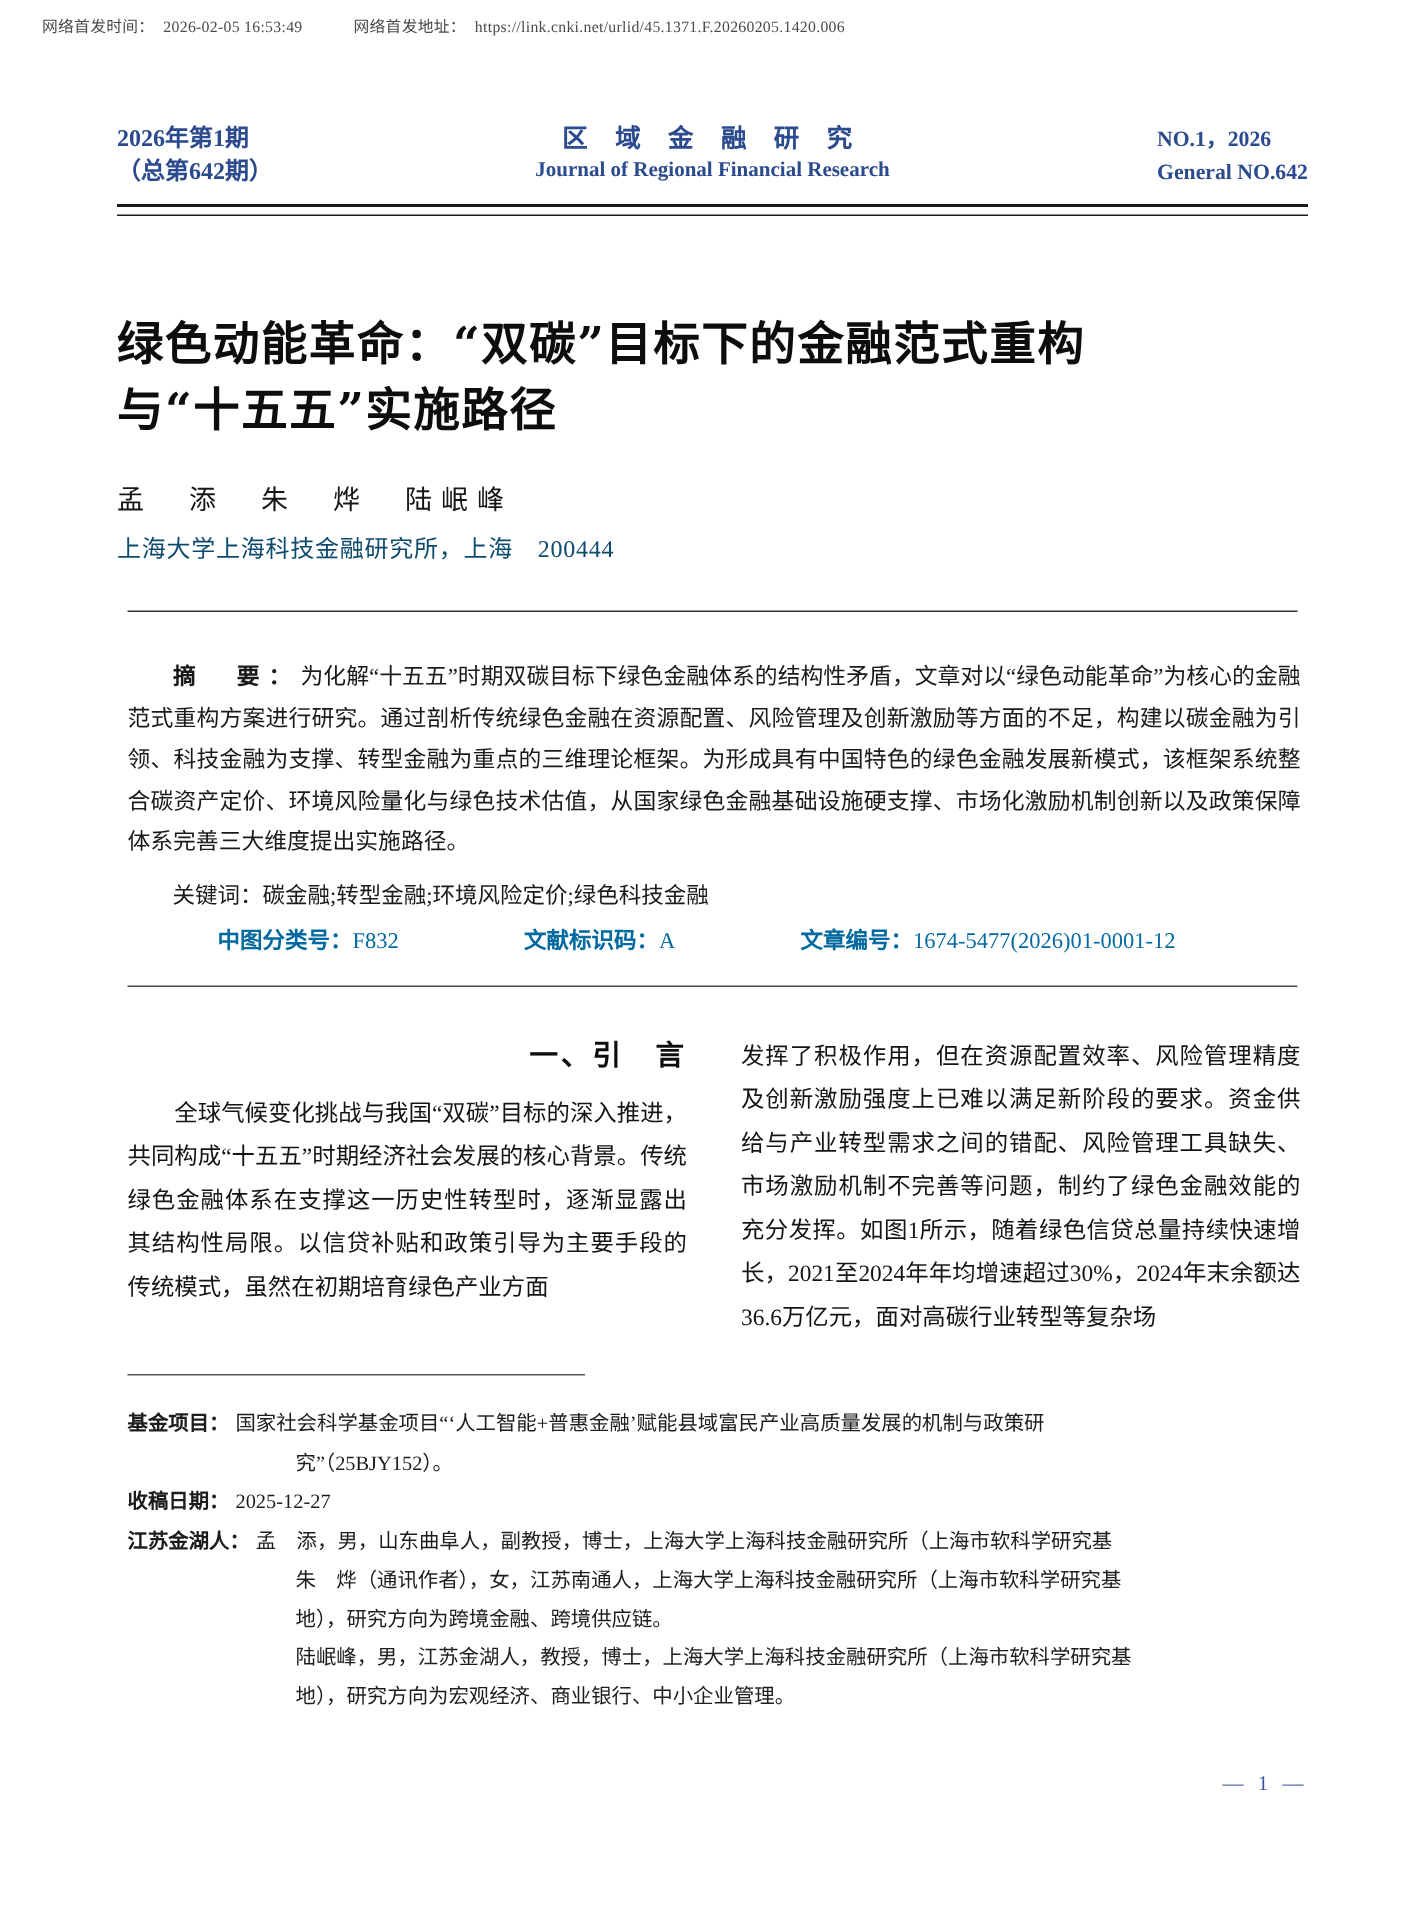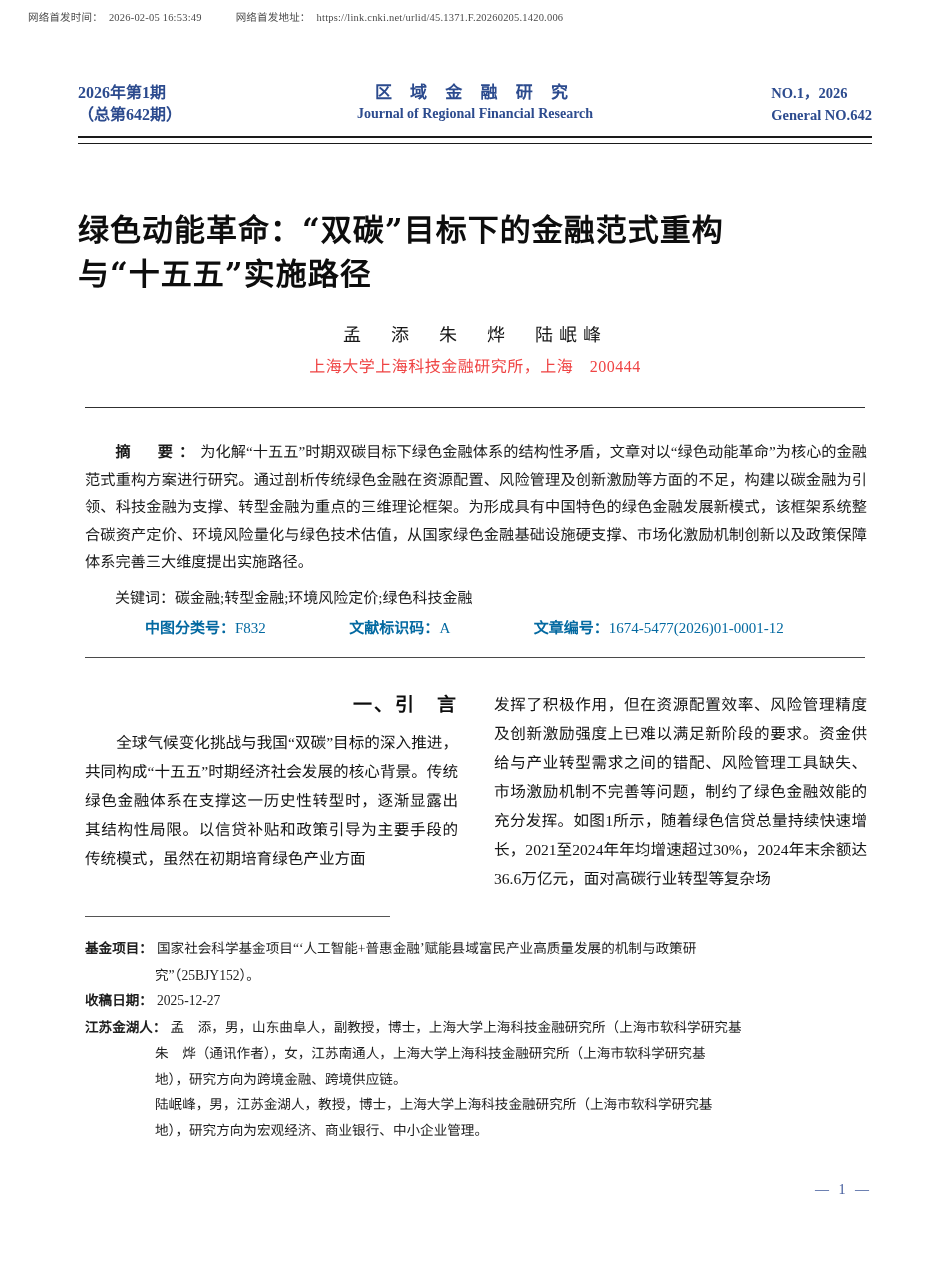--- a/index.html
+++ b/index.html
@@ -104,35 +104,36 @@
     letter-spacing: 1px;
     color: #0d0d0d;
     font-family: "DejaVu Serif", "Liberation Serif", serif;
   }
 
   .authors {
     position: absolute;
     top: 322px;
     left: 78px;
     right: 78px;
-    text-align: center;
+    text-align: left;
     font-size: 18px;
     line-height: 26px;
     letter-spacing: 6px;
     color: #161616;
+    font-family: Liberation Mono, monospace;
   }
   .affil {
     position: absolute;
     top: 355px;
     left: 78px;
     right: 78px;
-    text-align: center;
+    text-align: left;
     font-size: 16px;
     line-height: 24px;
-    color: #ef4444;
+    color: #0c4a6e;
     letter-spacing: 0.5px;
   }
 
   .rule-abs-top {
     position: absolute;
     left: 85px; right: 85px;
     top: 407px;
     border-top: 1.6px solid #303030;
   }
   .rule-abs-bot {
@@ -247,21 +248,21 @@
     font-weight: bold;
     white-space: nowrap;
     padding-right: 4px;
   }
   .fn-body {
     flex: 1 1 auto;
     text-align: justify;
     text-justify: inter-ideograph;
   }
   .fn-sub {
-    margin-left: 70px;
+    margin-left: 112px;
     text-align: justify;
     text-justify: inter-ideograph;
   }
 
   
   .page-no {
     position: absolute;
     right: 78px;
     top: 1182px;
     font-size: 14px;

